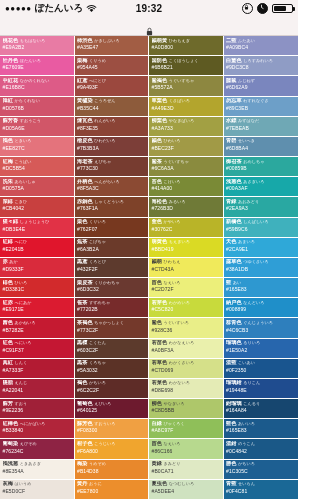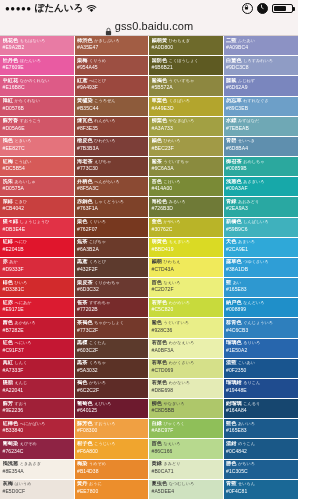--- a/index.html
+++ b/index.html
@@ -91,20 +91,21 @@
     <span class="dots">●●●●●</span>
     <span class="carrier">ぼたんいろ</span>
     <span class="wifi">
       <svg viewBox="0 0 16 12" width="11" height="9" aria-hidden="true">
         <path d="M8 11.2 L5.3 8.0 A4.2 4.2 0 0 1 10.7 8.0 Z" fill="#111"></path>
         <path d="M3.6 6.4 A6.6 6.6 0 0 1 12.4 6.4" stroke="#111" stroke-width="1.5" fill="none" stroke-linecap="round"></path>
         <path d="M1.6 4.2 A9.6 9.6 0 0 1 14.4 4.2" stroke="#111" stroke-width="1.5" fill="none" stroke-linecap="round"></path>
       </svg>
     </span>
   </div>
+  <div class="sb-center">19:32</div>
   <div class="sb-right">
     <span class="ico-circ">
       <svg viewBox="0 0 10 10" width="9" height="9" style="position:absolute;left:-1.1px;top:-1.1px" aria-hidden="true">
         <rect x="3.3" y="4.4" width="3.4" height="2.8" rx="0.5" fill="#111"></rect>
         <path d="M3.9 4.4 v-0.9 a1.1 1.1 0 0 1 2.2 0 v0.9" stroke="#111" stroke-width="0.7" fill="none"></path>
       </svg>
     </span>
     <span class="ico-circ filled">
       <svg viewBox="0 0 10 10" width="9" height="9" style="position:absolute;left:-1.1px;top:-1.1px" aria-hidden="true">
         <path d="M5 2.4 V5 L6.8 6.1" stroke="#fff" stroke-width="0.9" fill="none" stroke-linecap="round"></path>
@@ -116,21 +117,20 @@
   </div>
 </div>
 
 <div id="urlbar">
   <span class="lock">
     <svg viewBox="0 0 8 10" width="7" height="9" aria-hidden="true">
       <rect x="1" y="4.3" width="6" height="5" rx="0.9" fill="#3a3a3a"></rect>
       <path d="M2.3 4.3 V3.0 a1.7 1.7 0 0 1 3.4 0 V4.3" stroke="#3a3a3a" stroke-width="0.95" fill="none"></path>
     </svg>
   </span>
-  <span class="url">gss0.baidu.com</span>
 </div>
 
 <div id="grid">
     <div class="col">
       <div class="cell dark" style="background: rgb(232, 123, 164);">
         <div class="cname"><b>桃花色</b><span>ももはないろ</span></div>
         <div class="chex">#E9A2B2</div>
       </div>
       <div class="cell dark" style="background: rgb(233, 91, 162);">
         <div class="cname"><b>牡丹色</b><span>ぼたんいろ</span></div>

